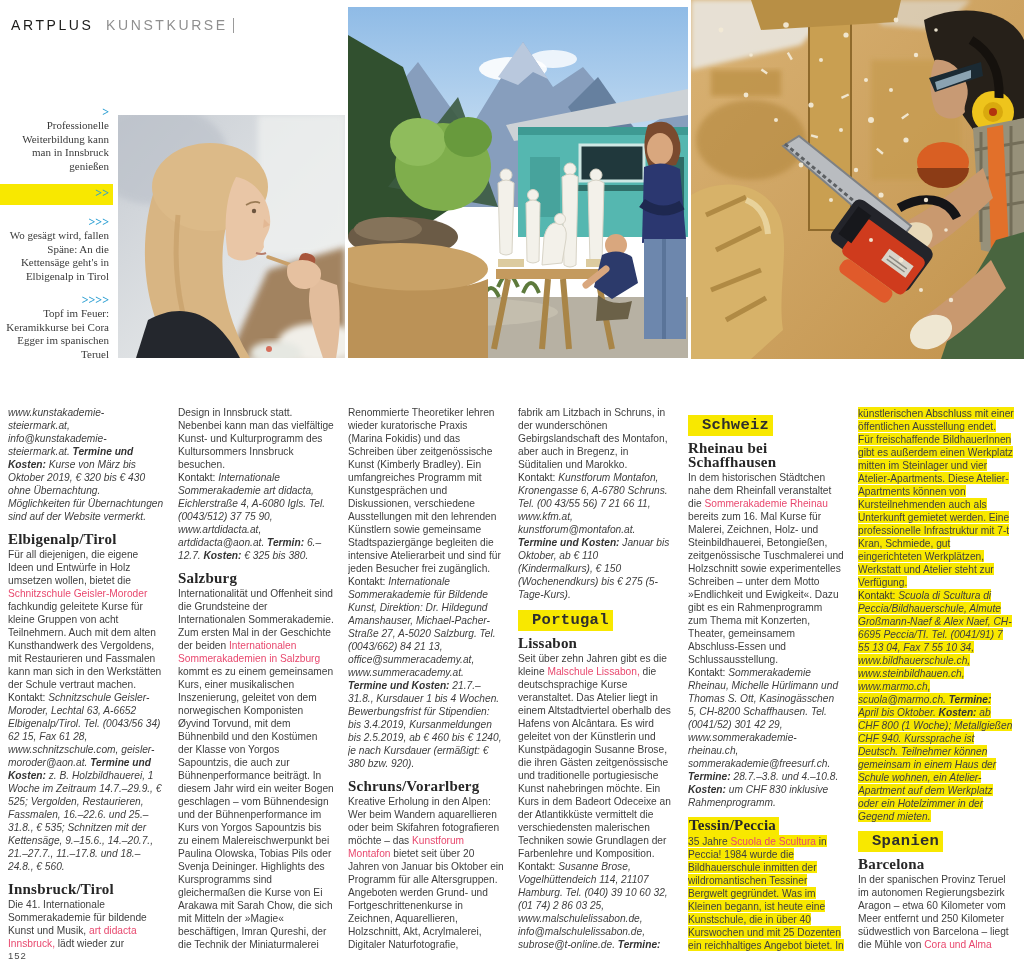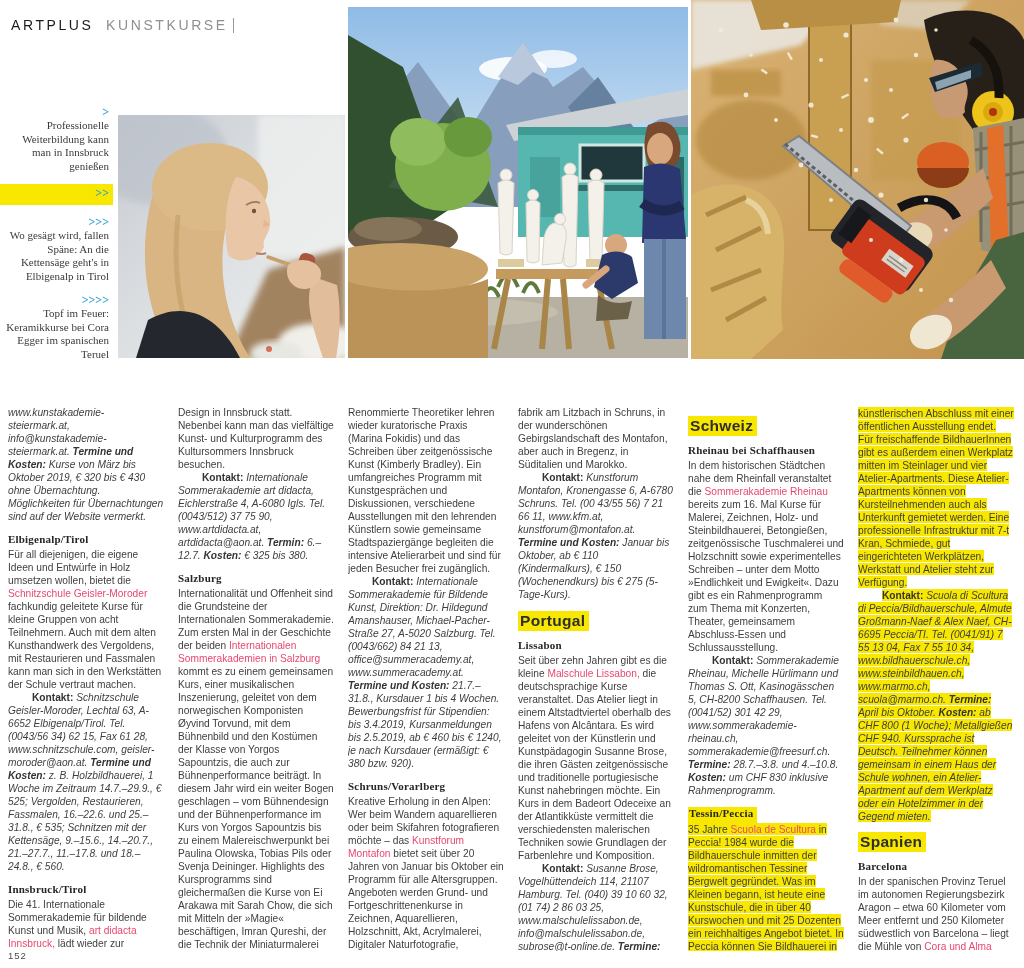--- a/index.html
+++ b/index.html
@@ -24,31 +24,31 @@
   .photo svg{display:block;}
   #photo-1{left:118px;top:115px;width:227px;height:243px;}
   #photo-2{left:348px;top:7px;width:340px;height:351px;}
   #photo-3{left:691px;top:0px;width:333px;height:359px;}
   
   .col{position:absolute;top:406px;width:156px;height:545px;overflow:hidden;
     font-size:10.2px;line-height:13px;color:#3e3e3e;}
   #col-0{left:8px;}  #col-1{left:178px;} #col-2{left:348px;}
   #col-3{left:518px;} #col-4{left:688px;} #col-5{left:858px;}
   .col p{margin:0;}
-  .run-b{font-weight:700;color:#333;margin-left:24px;}
+  .run-b{font-weight:400;color:#333;}
   .run-i{font-style:italic;}
   .run-bi{font-weight:700;font-style:italic;color:#333;}
   .run-a{color:#e8486e;}
   .hl-para span{background:#f8e800;padding:.5px 0;}
-  .city{font-family:"Liberation Serif","DejaVu Serif",serif;font-weight:700;font-size:11px;
+  .city{font-family:"Liberation Serif","DejaVu Serif",serif;font-weight:700;font-size:15px;
     color:#262626;margin:9px 0 2px;letter-spacing:.2px;line-height:14px;}
   .city.hl .city-in{background:#f8e800;padding:0 3px 7px 1px;}
   .country{margin:13px 0 5px;}
-  .country-label{font-family:Liberation Sans, sans-serif;font-weight:700;font-size:15.5px;
-    color:#2e2e2e;background:#f8e800;padding:1px 4px 2px 2px;letter-spacing:.3px;}
+  .country-label{font-family:Liberation Mono, monospace;font-weight:700;font-size:15.5px;
+    color:#2e2e2e;background:#f8e800;padding:1px 4px 2px 14px;letter-spacing:.3px;}
   
   .pageno{position:absolute;left:8px;top:950px;font-size:9.5px;letter-spacing:1px;color:#4a4a4a;}
 </style>
 </head>
 <body>
 
 <div class="masthead">
   <span class="brand">ARTPLUS</span>
   <span class="section">KUNSTKURSE</span><span class="rule"></span>
 </div>

